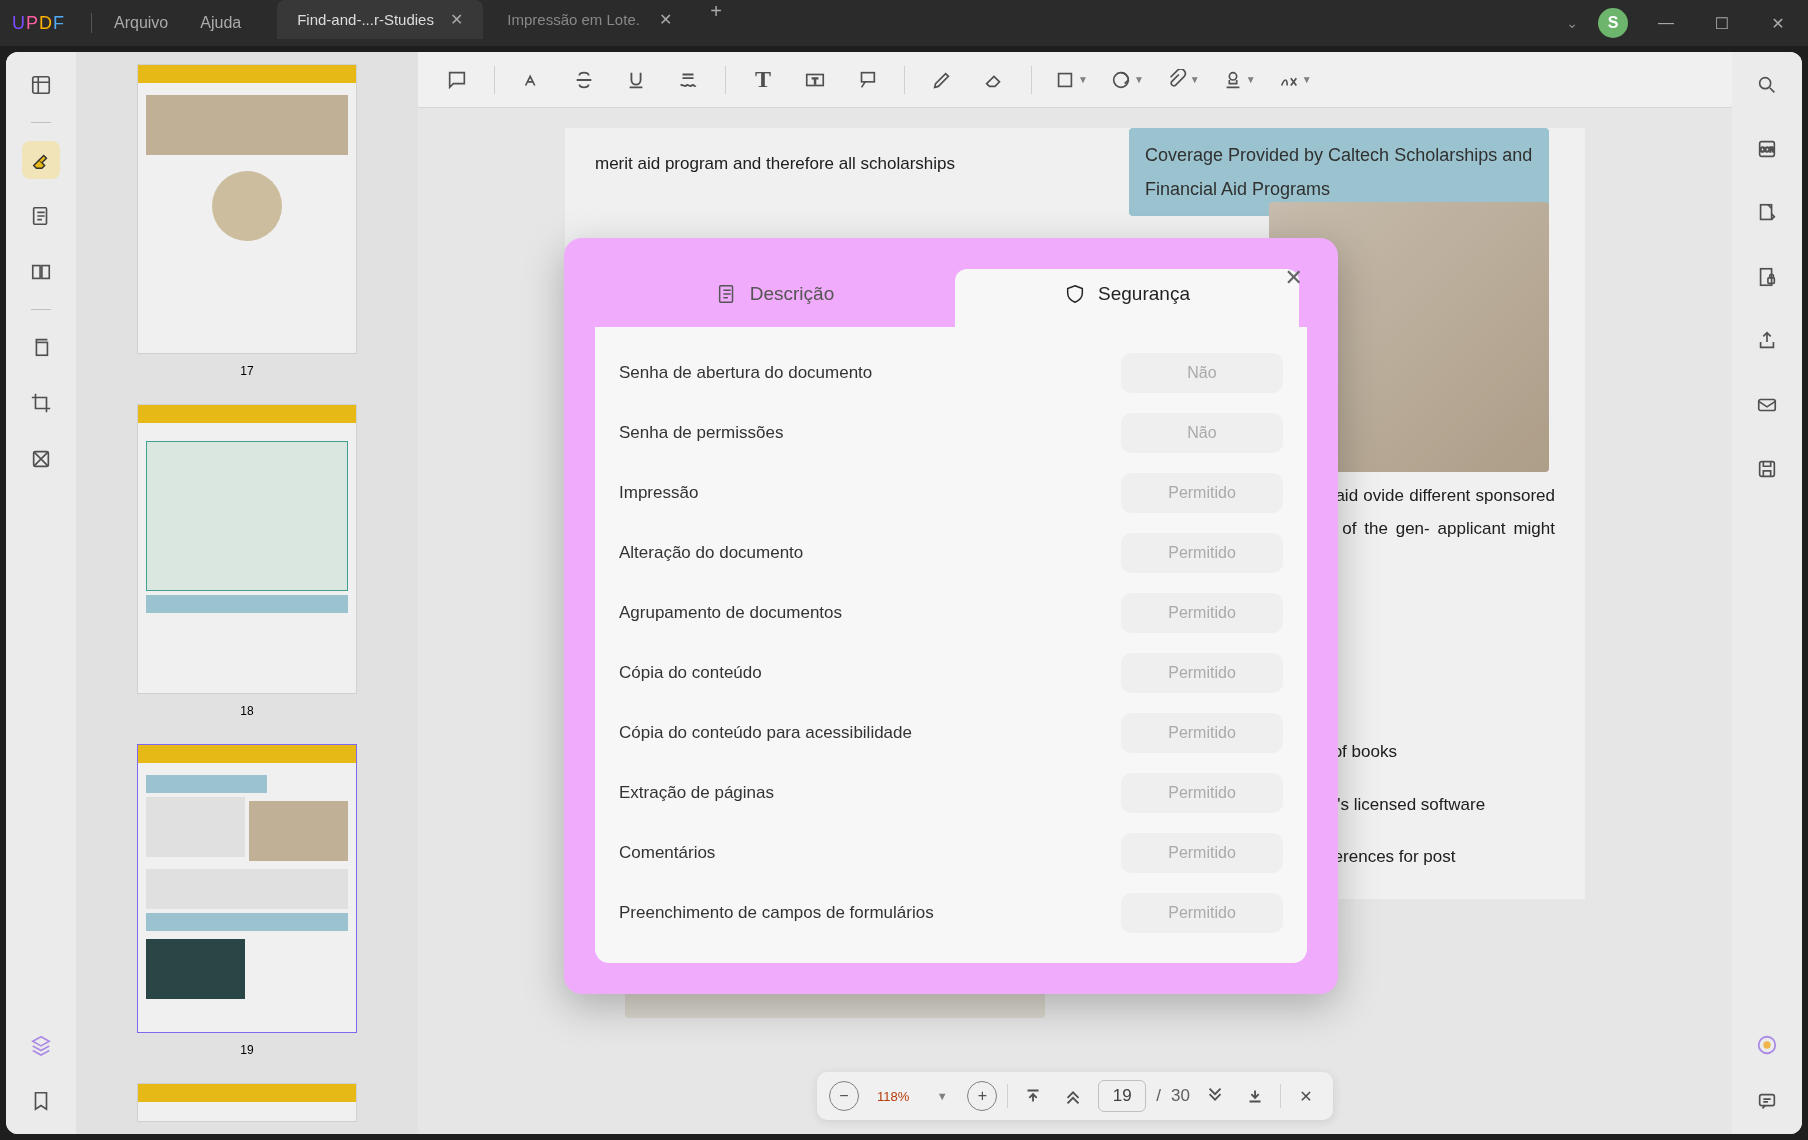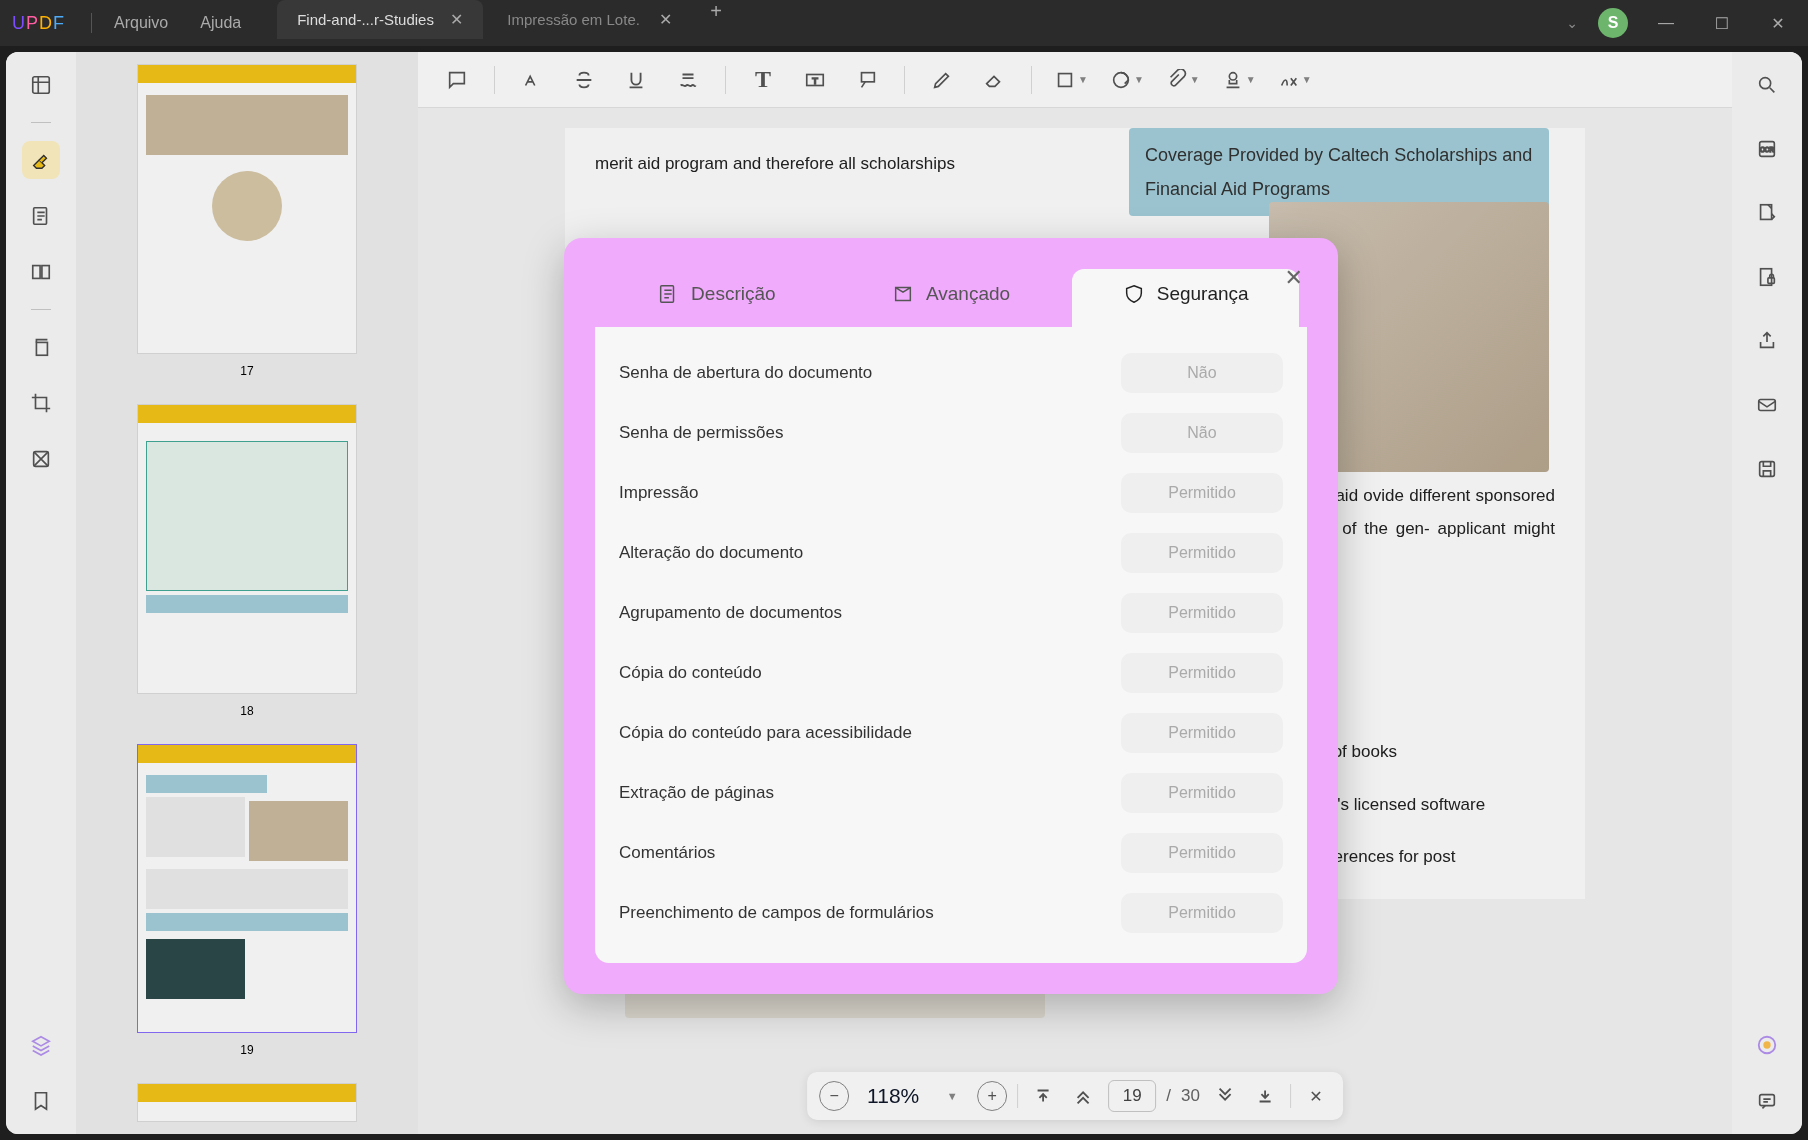--- a/index.html
+++ b/index.html
@@ -52,21 +52,21 @@
 .bullet-list { margin-left: 520px; }
 .bullet-list div { margin: 6px 0; }
 
 
 .right-rail { position: absolute; right: 0; top: 0; bottom: 0; width: 70px; background: #fafafa; display: flex; flex-direction: column; align-items: center; padding-top: 14px; gap: 26px; }
 
 
 .zoom-bar { position: absolute; bottom: 14px; left: 50%; transform: translateX(-50%); background: #fff; border-radius: 10px; box-shadow: 0 2px 10px rgba(0,0,0,0.1); height: 48px; display: flex; align-items: center; padding: 0 12px; gap: 10px; }
 .zoom-btn { width: 30px; height: 30px; display: flex; align-items: center; justify-content: center; color: #555; cursor: pointer; border-radius: 50%; }
 .zoom-btn.circle { border: 1.5px solid #888; }
-.zoom-value { font-size: 21px; color: #0f172a; padding: 0 8px; }
+.zoom-value { font-size: 13px; color: #c2410c; padding: 0 8px; }
 .zoom-sep { width: 1px; height: 24px; background: #ddd; }
 .page-input { width: 48px; height: 32px; text-align: center; font-size: 17px; border: 1px solid #ccc; border-radius: 6px; color: #444; }
 .page-total { font-size: 17px; color: #666; }
 
 
 .modal-overlay { position: absolute; inset: 0; background: rgba(0,0,0,0.06); }
 .modal { position: absolute; left: 510px; top: 186px; width: 774px; background: #f0abfc; border-radius: 18px; box-shadow: 0 12px 40px rgba(0,0,0,0.25); padding: 9px; margin-left: 48px; }
 .modal-tabs { display: flex; align-items: center; padding: 22px 30px 0; gap: 8px; position: relative; }
 .modal-tab { flex: 1; display: flex; align-items: center; justify-content: center; gap: 12px; padding: 14px 0 22px; font-size: 19px; color: #555; cursor: pointer; border-radius: 12px 12px 0 0; }
 .modal-tab.active { background: #f7f7f7; color: #222; font-weight: 500; text-align: center; }
@@ -418,26 +418,20 @@
   <div class="modal-overlay"></div>
   <div class="modal">
     <div class="modal-tabs">
       <div class="modal-tab">
         <svg viewBox="0 0 24 24" fill="none" stroke="currentColor" stroke-width="1.6">
             <rect x="4" y="3" width="14" height="18" rx="1"></rect>
             <path d="M8 8h8M8 12h8M8 16h5"></path>
           </svg>
         <span>Descrição</span>
       </div>
-      <div class="modal-tab">
-        <svg viewBox="0 0 24 24" fill="none" stroke="currentColor" stroke-width="1.6">
-            <path d="M4 5h16v14H4zM4 5l8 5 8-5"></path>
-          </svg>
-        <span>Avançado</span>
-      </div>
       <div class="modal-tab active">
         <svg viewBox="0 0 24 24" fill="none" stroke="currentColor" stroke-width="1.6">
             <path d="M12 3l8 3v5c0 5-3 8-8 10-5-2-8-5-8-10V6z"></path>
           </svg>
         <span>Segurança</span>
       </div>
       <div class="modal-close">✕</div>
     </div>
     <div class="modal-body">
       <div class="sec-row">

